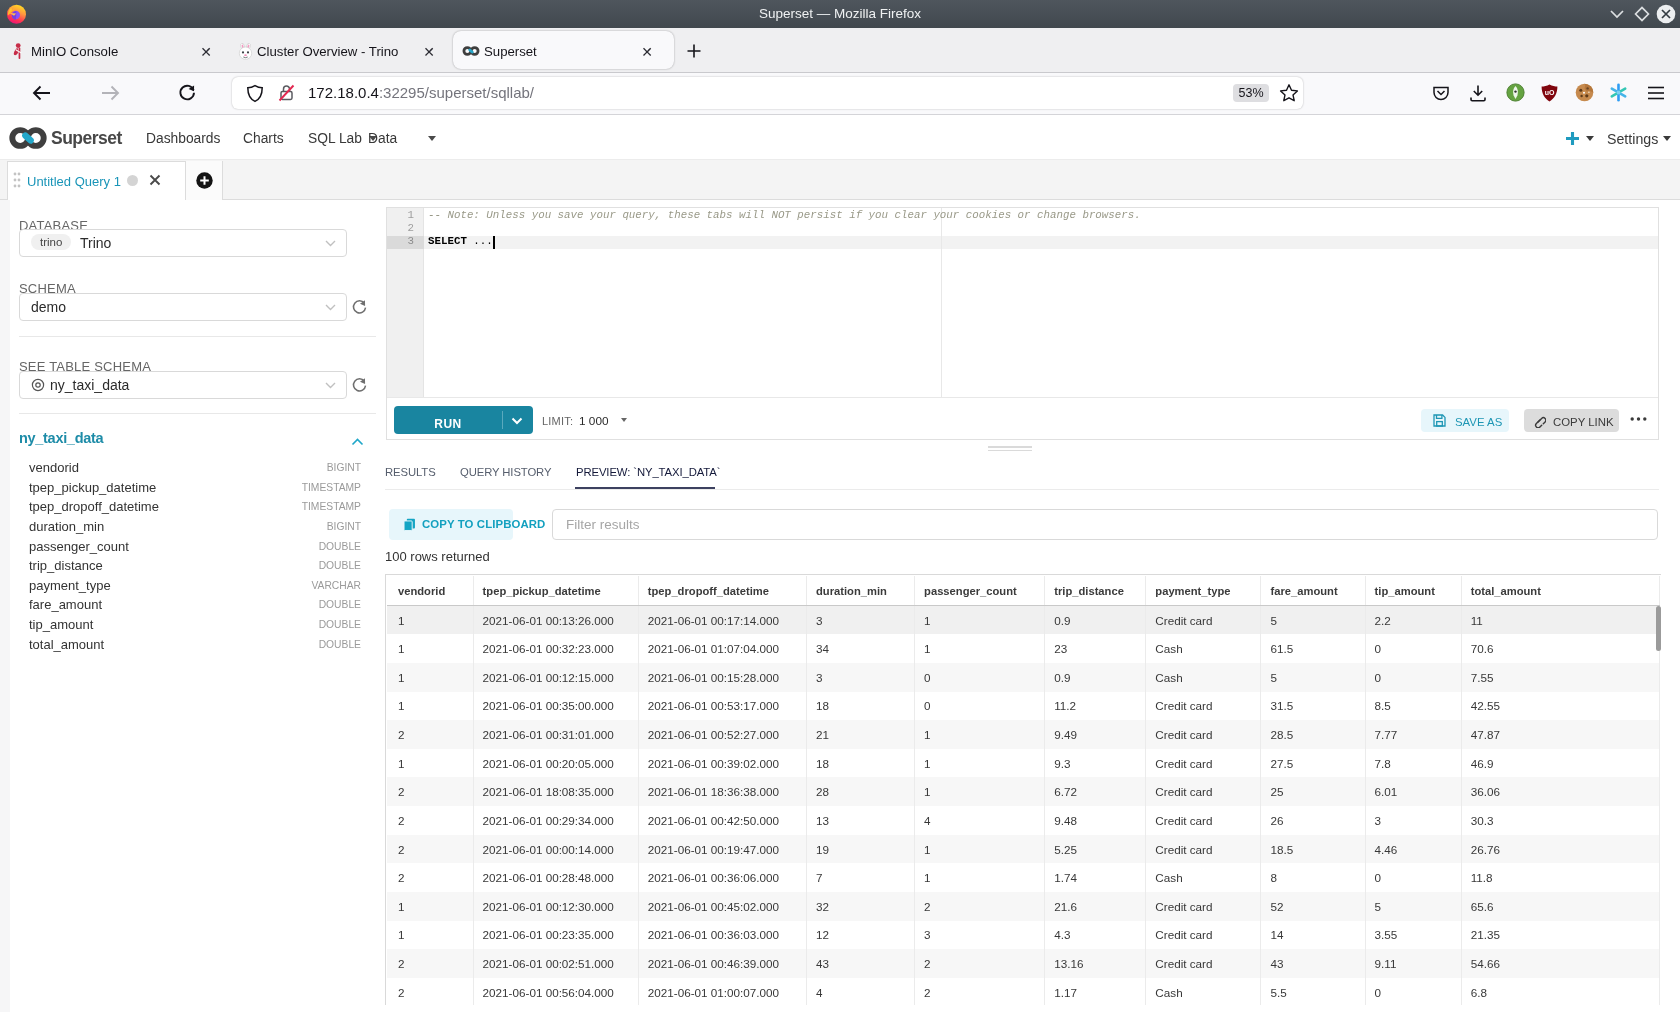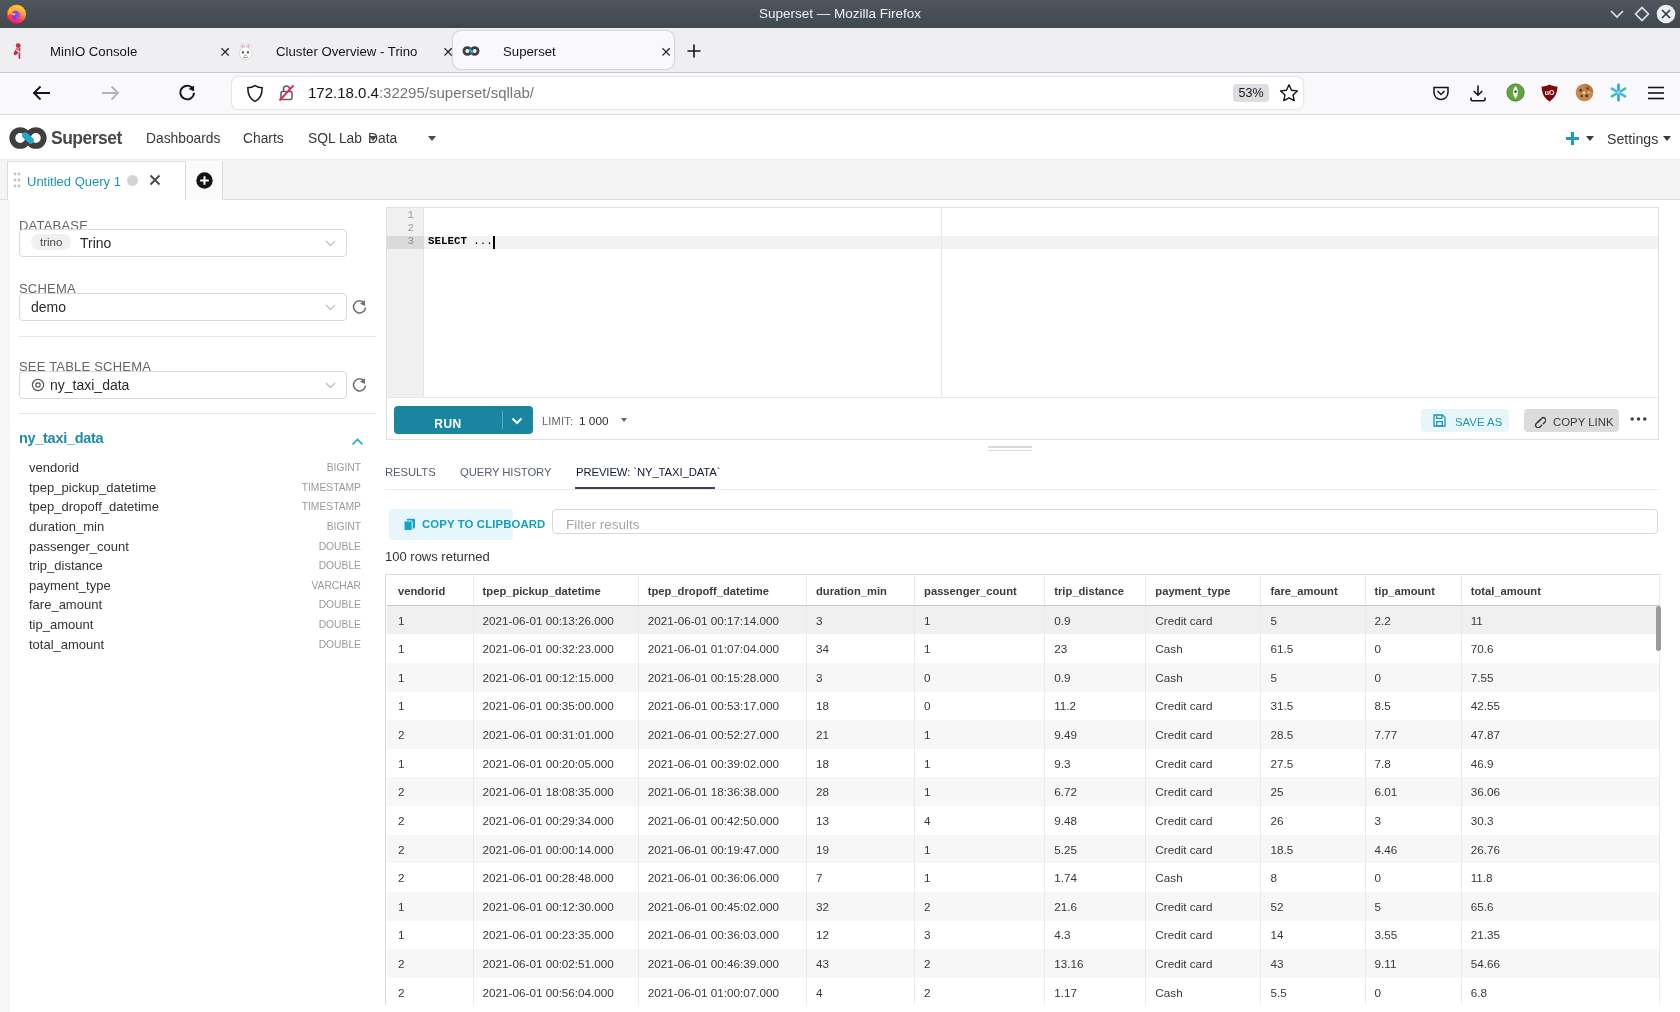--- a/index.html
+++ b/index.html
@@ -4,21 +4,21 @@
 <style>
 * { margin:0; padding:0; box-sizing:border-box; }
 html,body { width:1680px; height:1012px; overflow:hidden; }
 body { font-family:"Liberation Sans", sans-serif; position:relative; background:#fff; }
 .abs { position:absolute; }
 
 
 #titlebar { left:0; top:0; width:1680px; height:28px; background:linear-gradient(#4f565d,#41484e); }
 #titletext { left:0; top:0; width:1680px; height:28px; line-height:28px; text-align:center; color:#eff1f2; font-size:13.5px; }
 #tabbar { left:0; top:28px; width:1680px; height:45px; background:#efeff1; border-bottom:1px solid #c9c9cd; }
-.btab { top:32px; height:37px; border-radius:8px; font-size:13.2px; color:#15141a;margin-left:19px; }
+.btab { top:32px; height:37px; border-radius:8px; font-size:13.2px; color:#15141a; }
 .btab .ttl { position:absolute; top:11px; line-height:17px; }
 .btab .cl { position:absolute; top:10px; width:20px; height:20px; text-align:center; line-height:20px; font-size:14px; color:#2c2c33; }
 #activetab { left:453px; top:31px; width:221px; height:38px; background:#f9f9fb; border-radius:8px; box-shadow:0 0 2px rgba(0,0,0,.35); }
 #urlrow { left:0; top:73px; width:1680px; height:42px; background:#f9f9fb; border-bottom:1px solid #d4d4d8; }
 #urlbox { left:232px; top:77px; width:1071px; height:32px; background:#ffffff; border-radius:6px; box-shadow:0 0 2px rgba(0,0,0,.28); }
 #zoombadge { left:1233px; top:84px; width:36px; height:18px; background:#dedee1; border-radius:4px; text-align:center; line-height:18px; font-size:12.5px; color:#15141a; }
 .urltxt { top:83px; font-size:15px; line-height:20px; }
 
 
 #snav { left:0; top:115px; width:1680px; height:45px; background:#fff; border-bottom:1px solid #ececec; }
@@ -40,21 +40,21 @@
 
 
 #edwrap { left:386px; top:207px; width:1273px; height:233px; background:#fff; border:1px solid #e0e0e0; }
 #gutter { left:0; top:0; width:37px; height:189px; background:#f0f0f0; border-right:1px solid #e4e4e4; }
 .lnum { position:absolute; right:10px; font-family:"Liberation Mono",monospace; font-size:10.8px; line-height:13px; color:#9d9d9d; }
 .codeline { position:absolute; font-family:"Liberation Mono",monospace; font-size:10.8px; line-height:13px; white-space:pre; }
 
 
 .rtab { top:466px; font-size:11.3px; color:#565e6d; letter-spacing:-0.1px; }
 #copybtn { left:389px; top:509px; width:124px; height:31px; background:#e7f6fb; border-radius:4px; white-space:nowrap; }
-#filter { left:552px; top:509px; width:1106px; height:25px; border:1px solid #d9d9d9; border-radius:4px; background:#fff; }
+#filter { left:552px; top:509px; width:1106px; height:31px; border:1px solid #d9d9d9; border-radius:4px; background:#fff; }
 
 
 #rtable { left:386px; top:575px; width:1273px; border-collapse:collapse; table-layout:fixed; font-size:11.7px; color:#383838; }
 #rtable th { font-weight:bold; text-align:left; color:#3b3b3b; background:#fff; height:29.7px; font-size:11.2px; padding:0 0 0 9px; border-right:1px solid #ebebeb; border-bottom:1px solid #c9c9c9; overflow:hidden; }
 #rtable td { height:28.64px; padding:0 0 0 9px; border-right:1px solid #ebebeb; overflow:hidden; white-space:nowrap; }
 #rtable tr.g td { background:#f7f7f7; }
 #rtable tr.h td { background:#f0f0f0; }
 #rtable td:first-child, #rtable th:first-child { padding-left:11px; }
 #tclip { left:385px; top:574px; width:1276px; height:431px; overflow:hidden; border-left:1px solid #d9d9d9; border-top:1px solid #d9d9d9; }
 </style>
@@ -335,20 +335,21 @@
   </div>
 
 <div id="edwrap" class="abs">
   <div id="gutter" class="abs"></div>
   <div class="abs" style="left:37px;top:28px;width:1234px;height:13px;background:#f2f2f2"></div>
   <div class="abs" style="left:0;top:28px;width:37px;height:13px;background:#dadada"></div>
   <div class="abs" style="left:554px;top:0;width:1px;height:189px;background:#e8e8e8"></div>
   <div class="lnum" style="top:1px;right:1244px">1</div>
   <div class="lnum" style="top:14px;right:1244px">2</div>
   <div class="lnum" style="top:27px;right:1244px;color:#8c8c8c">3</div>
+  <div class="codeline" style="left:41px;top:1px;font-style:italic;color:#999988">-- Note: Unless you save your query, these tabs will NOT persist if you clear your cookies or change browsers.</div>
   <div class="codeline" style="left:41px;top:27px"><b>SELECT</b> ...</div>
   <div class="abs" style="left:106px;top:28px;width:1.5px;height:13px;background:#000"></div>
   <div class="abs" style="left:0;top:189px;width:1271px;height:1px;background:#e8e8e8"></div>
 
   <div class="abs" style="left:7px;top:198px;width:139px;height:28px;background:#1985a0;border-radius:4px">
     <div class="abs" style="left:0;top:4px;width:108px;height:28px;text-align:center;line-height:28px;color:#fff;font-size:12px;font-weight:bold;letter-spacing:0.5px">RUN</div>
     <div class="abs" style="left:108px;top:5px;width:1px;height:18px;background:#5aa9bd"></div>
     <svg class="abs" style="left:117px;top:11px" width="12" height="8" viewBox="0 0 12 8">
         <path d="M1.5 1.5 L6 6 L10.5 1.5" fill="none" stroke="#fff" stroke-width="2"></path>
       </svg>

